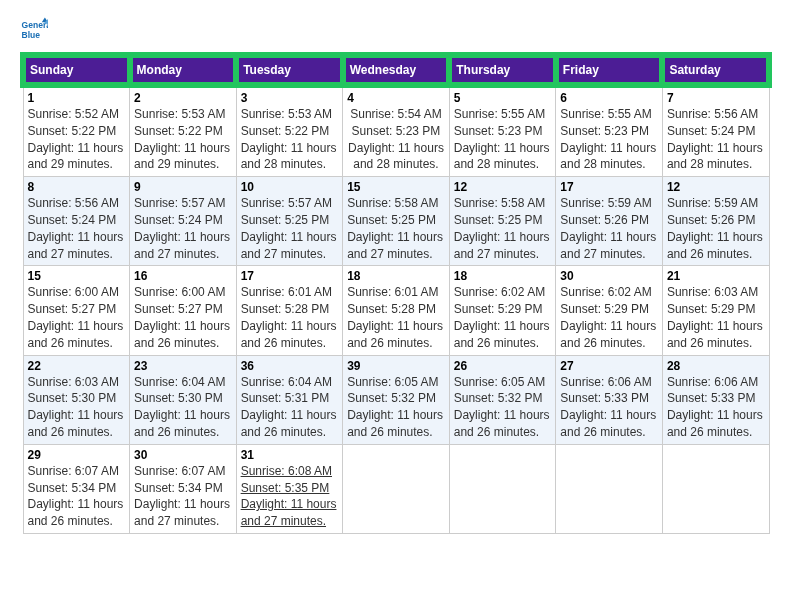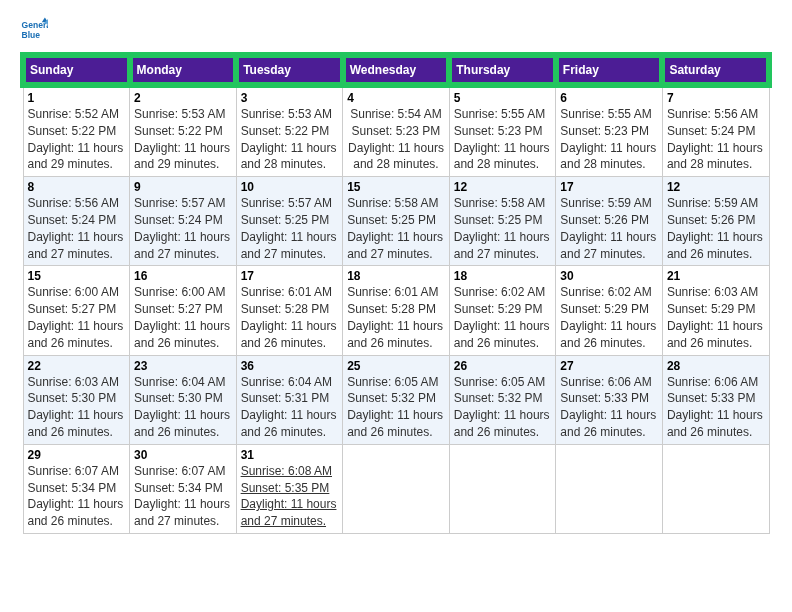--- a/index.html
+++ b/index.html
@@ -284,21 +284,21 @@
 and 26 minutes.</div>
           </td>
           <td>
             <span class="day-num">36</span>
             <div class="day-info" style="white-space: pre-line;">Sunrise: 6:04 AM
 Sunset: 5:31 PM
 Daylight: 11 hours
 and 26 minutes.</div>
           </td>
           <td>
-            <span class="day-num">25</span>
+            <span class="day-num">39</span>
             <div class="day-info" style="white-space: pre-line;">Sunrise: 6:05 AM
 Sunset: 5:32 PM
 Daylight: 11 hours
 and 26 minutes.</div>
           </td>
           <td>
             <span class="day-num">26</span>
             <div class="day-info" style="white-space: pre-line;">Sunrise: 6:05 AM
 Sunset: 5:32 PM
 Daylight: 11 hours

